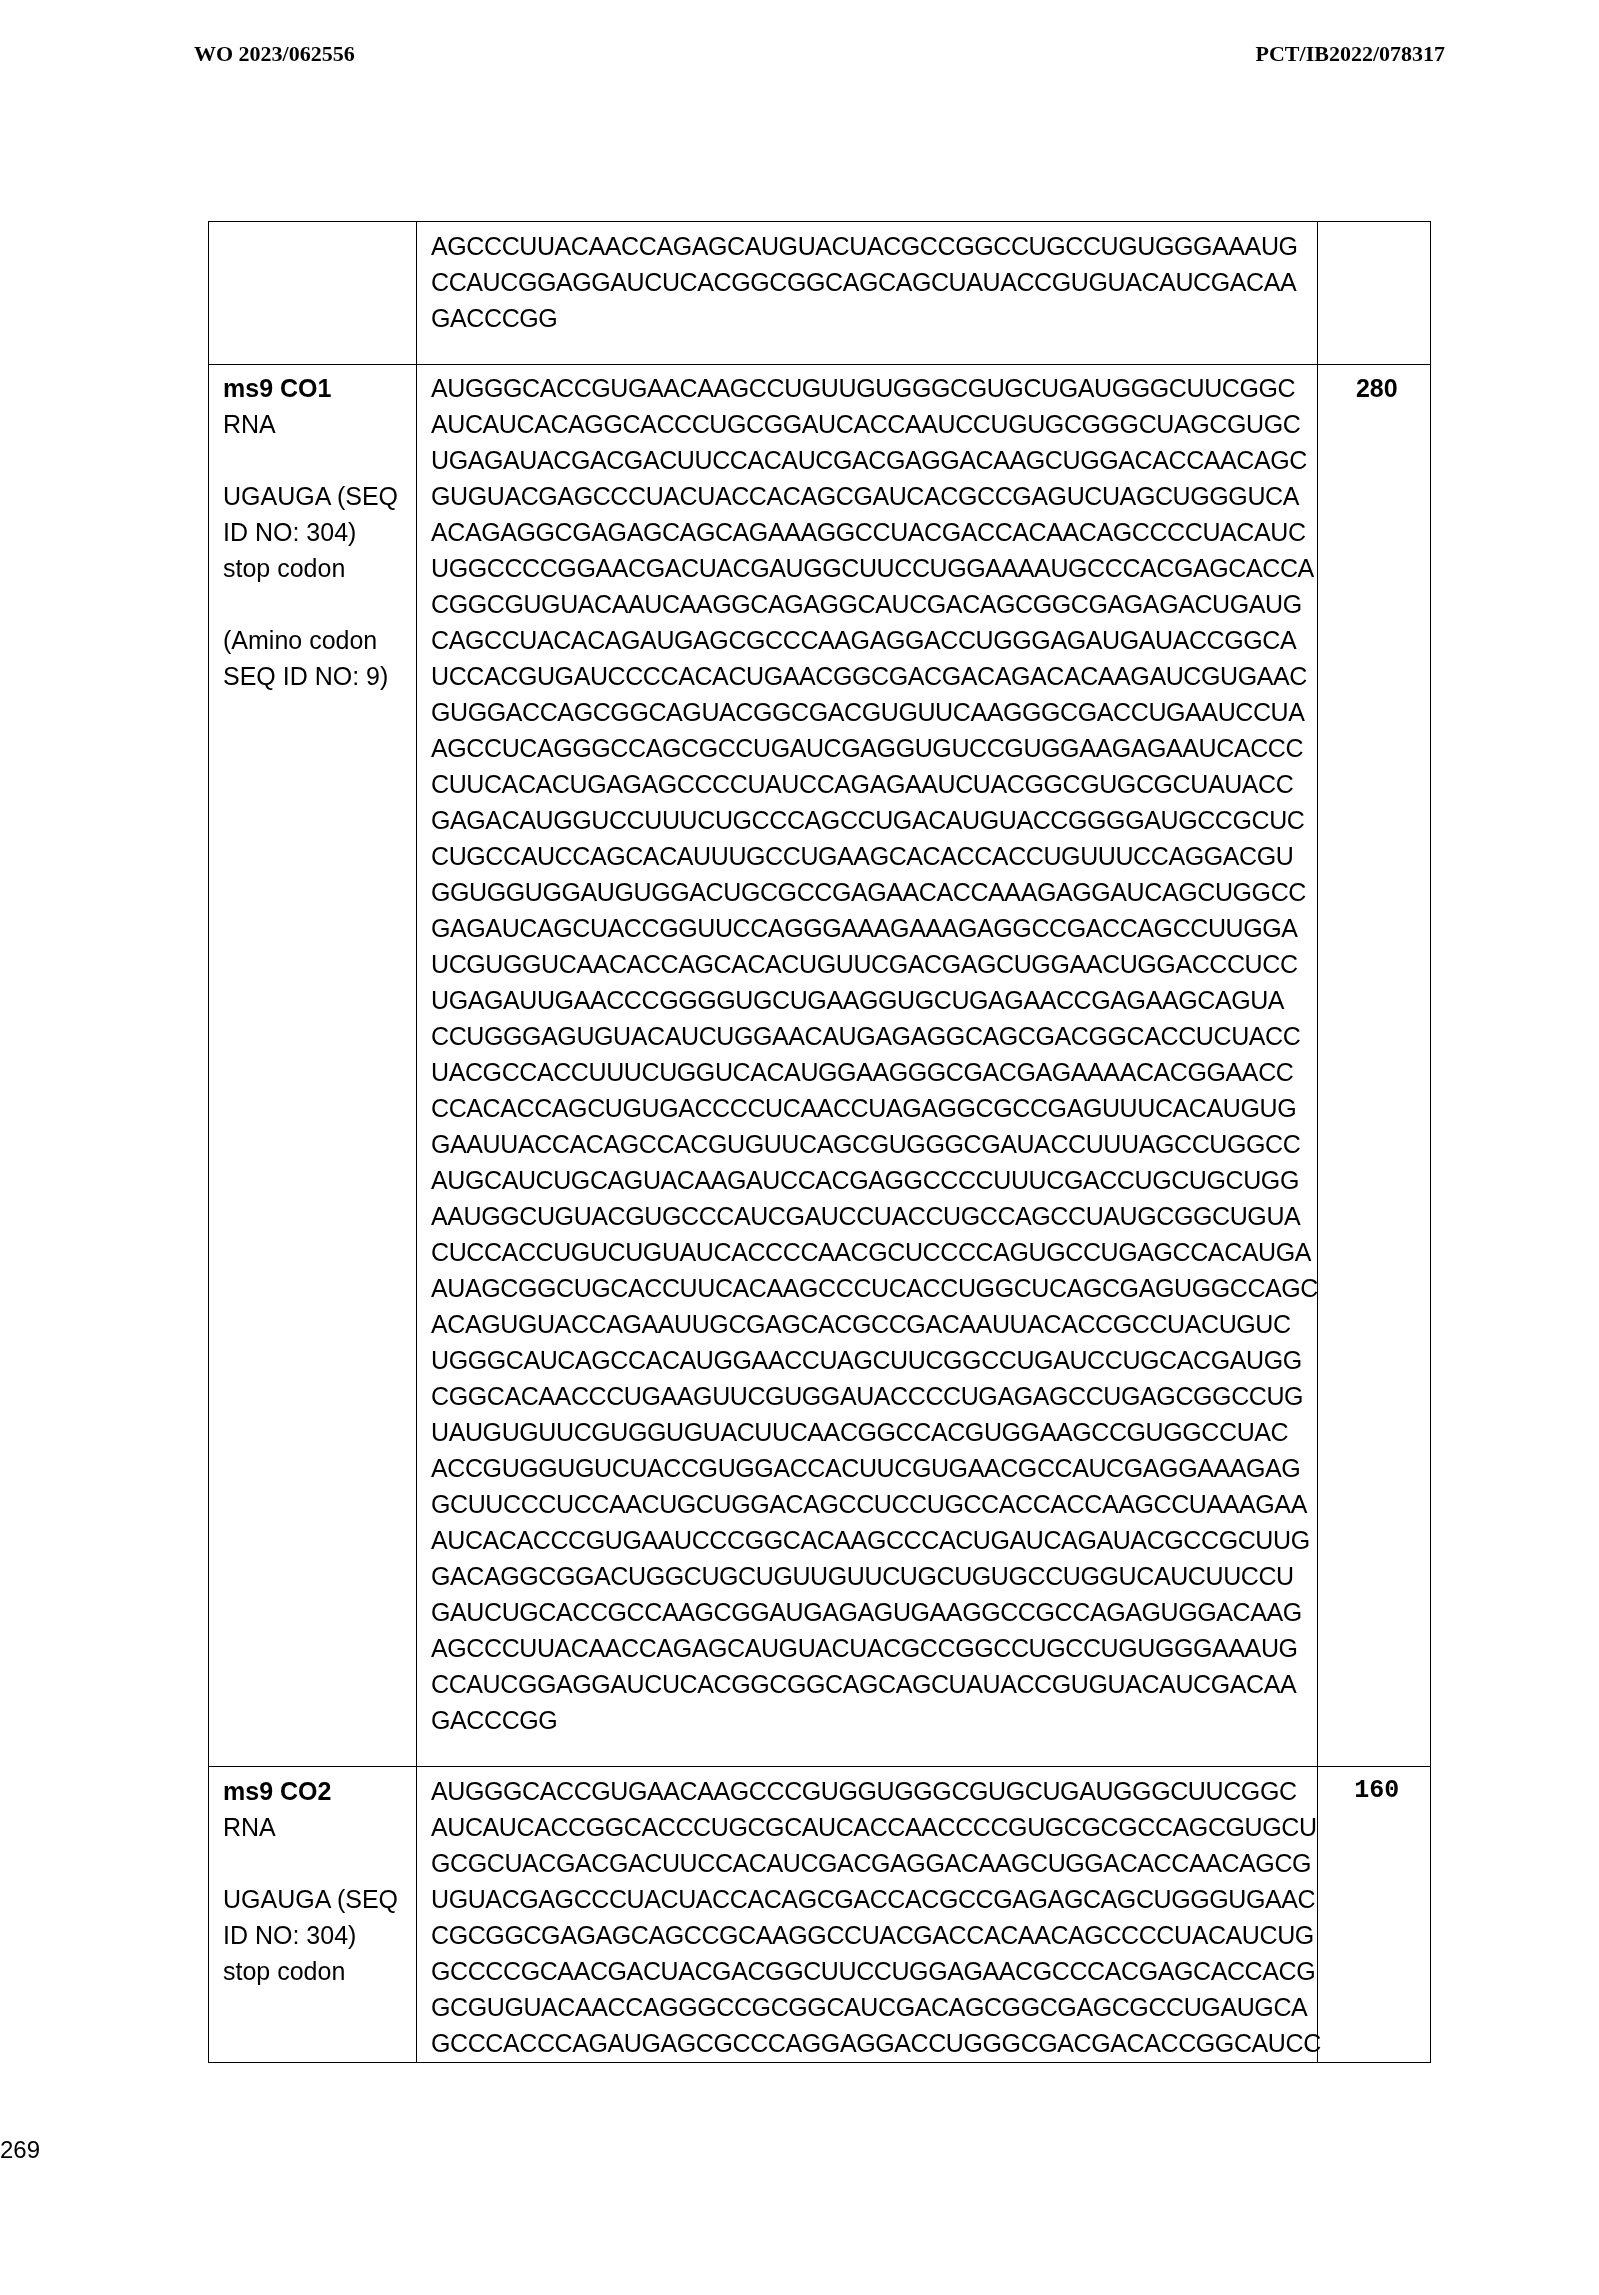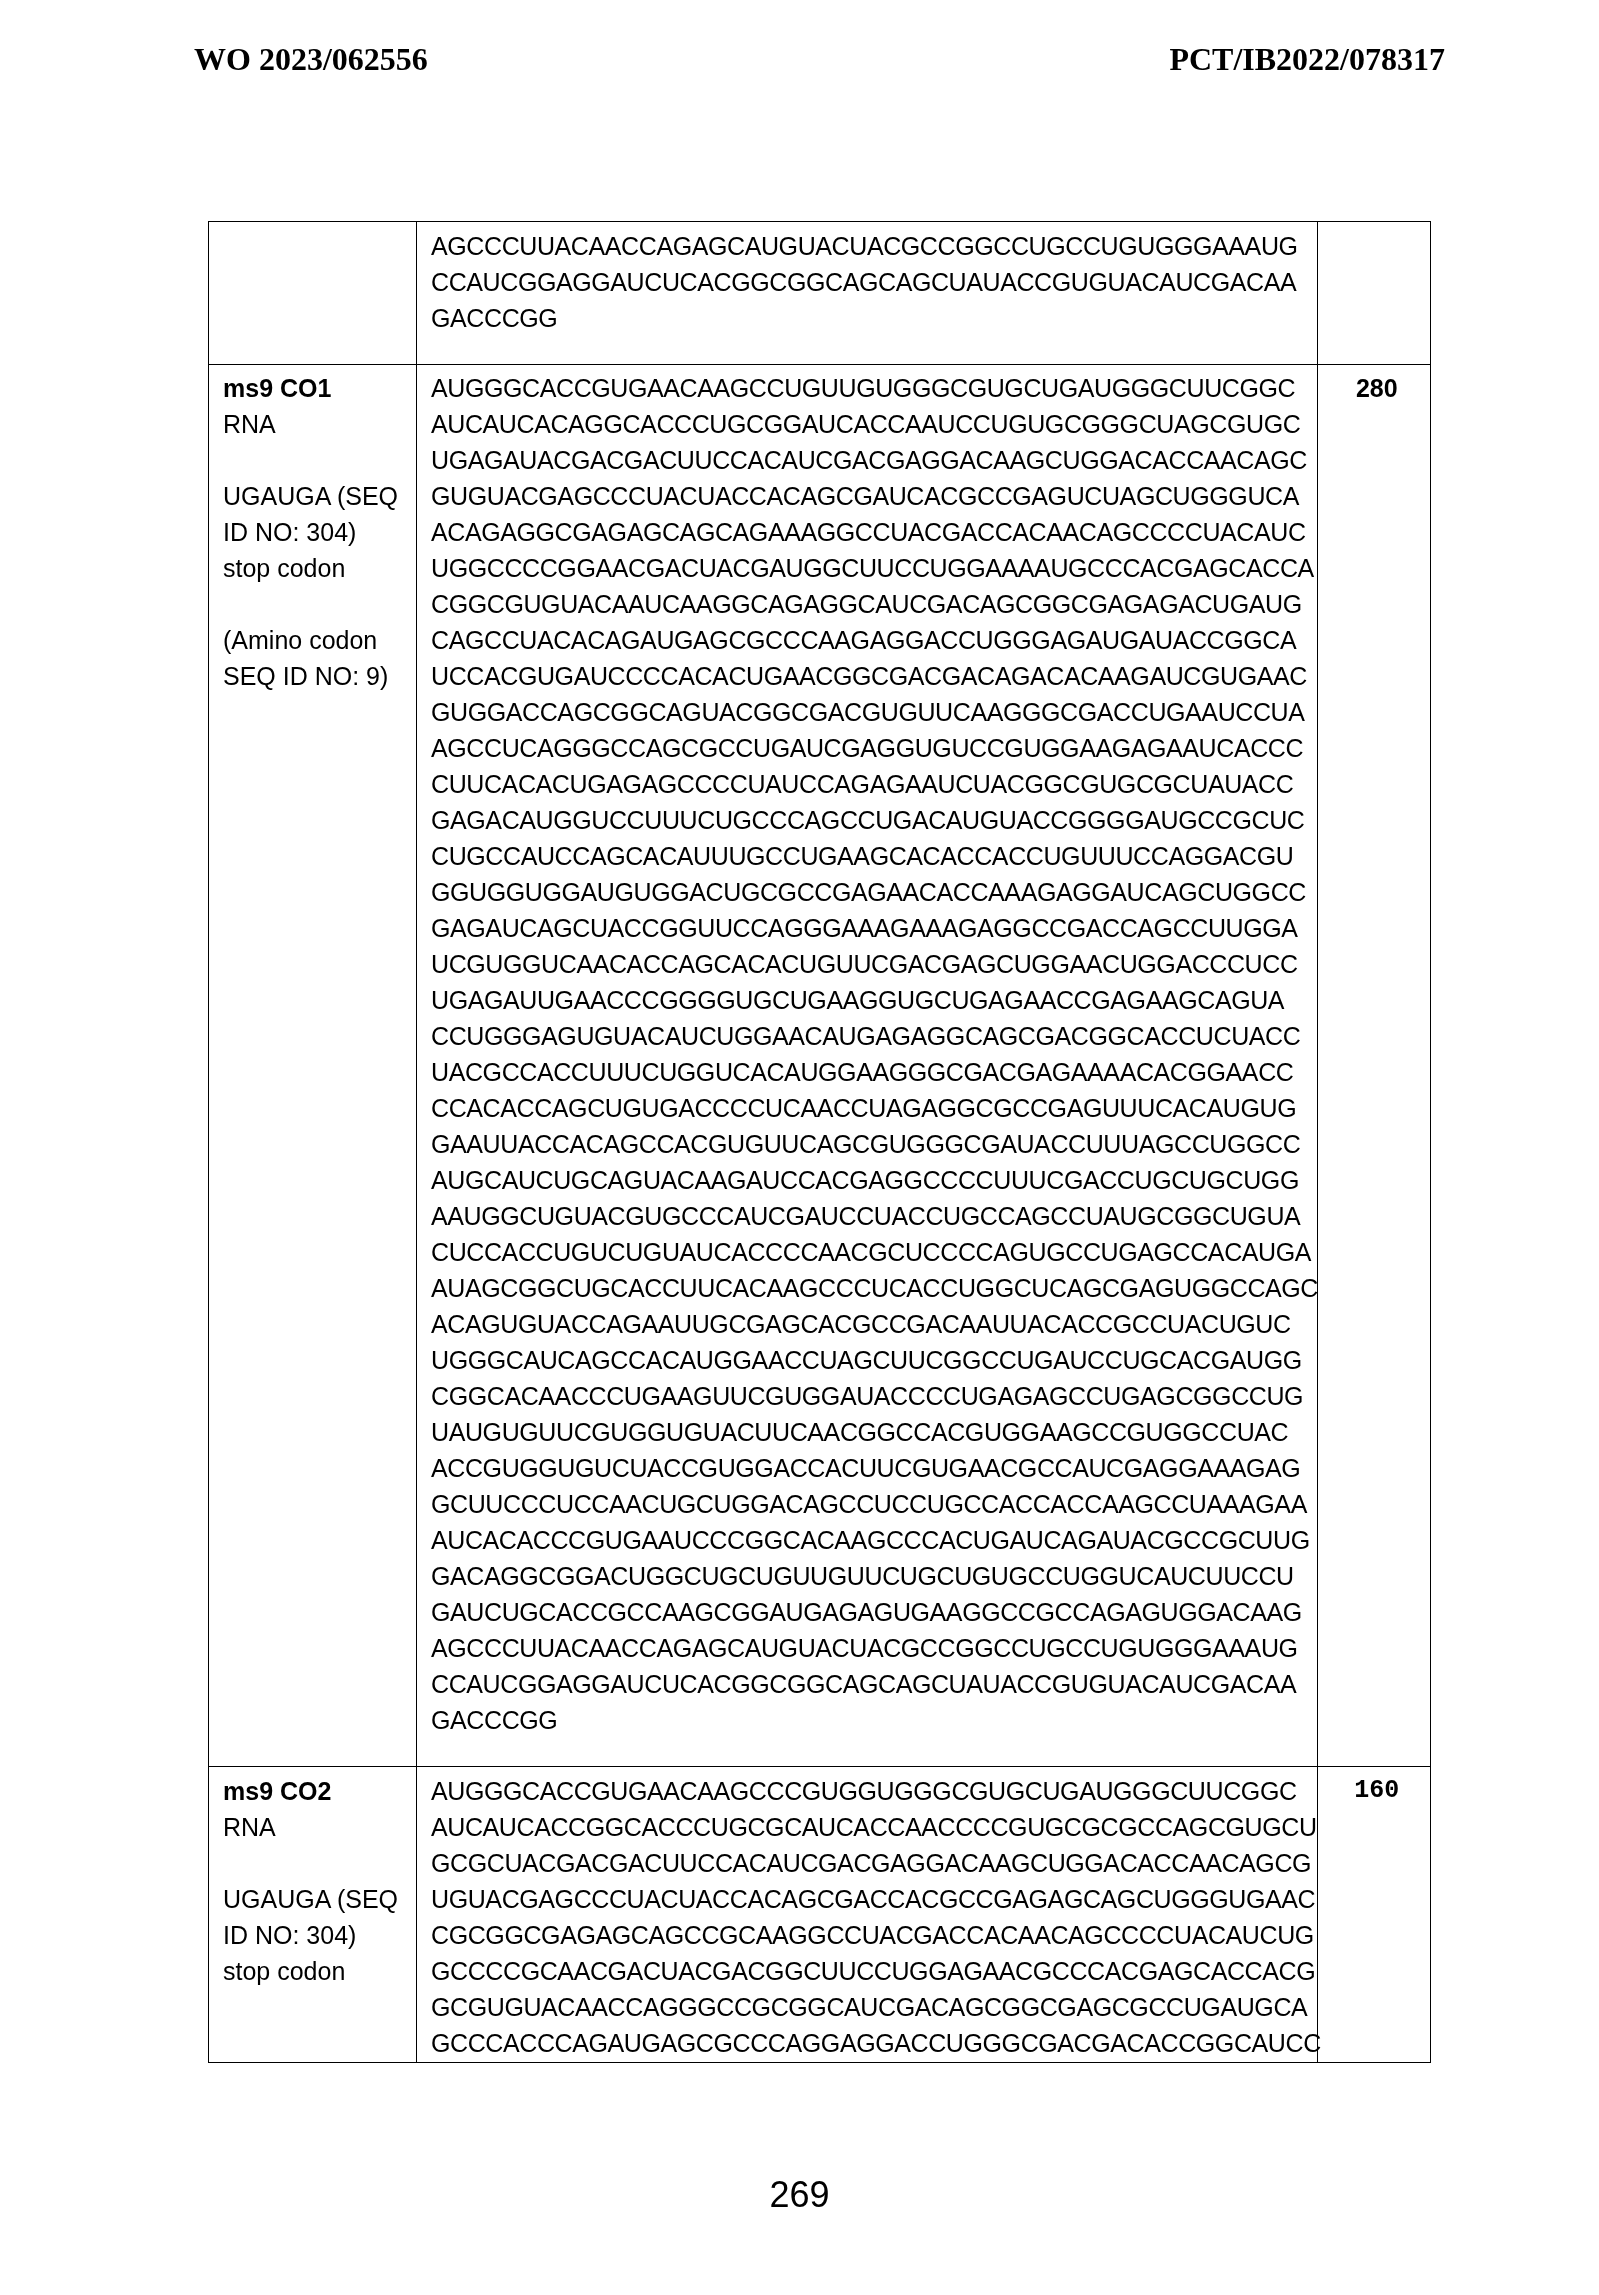--- a/index.html
+++ b/index.html
@@ -1,27 +1,27 @@
 <!DOCTYPE html>
 <html style="font-size:11.3px"><head>
 <meta charset="utf-8">
 <style>
   html, body { margin:0; padding:0; background:#fff; }
   body { width:1599px; height:2295px; position:relative; font-family:"Liberation Sans", sans-serif; color:#000; }
-  .hdr { position:absolute; top:41px; font-family:"Liberation Serif", serif; font-weight:bold; font-size:32px; }
+  .hdr { position:absolute; top:41px; font-family:"Liberation Serif", serif; font-weight:bold; font-size:22px; }
   .hdr.left { left:194px; }
   .hdr.right { right:154px; }
   table.seq { position:absolute; left:208px; top:221px; width:1222px; border-collapse:collapse; table-layout:fixed; }
   table.seq td { border:1.4px solid #000; vertical-align:top; font-size:25px; line-height:36px; padding:5.7px 8.5px 28px 14px; }
   col.c1 { width:208px; } col.c2 { width:901px; } col.c3 { width:113px; }
   .name { font-weight:bold; }
   .seqline { display:block; white-space:nowrap; letter-spacing:-0.4px; }
   .num { text-align:center; font-weight:bold; }
   .gap { display:block; height:36px; }
-  .page-num { position:absolute; top:2136px; left:0; width:1599px; text-align:center; font-size:36px;margin-top:38px; }
+  .page-num { position:absolute; top:2136px; left:0; width:1599px; font-size:24px; }
   .lbl { display:block; }
 </style>
 </head>
 <body>
 
 <div class="hdr left">WO 2023/062556</div>
 <div class="hdr right">PCT/IB2022/078317</div>
 
 <table class="seq">
   <colgroup>

